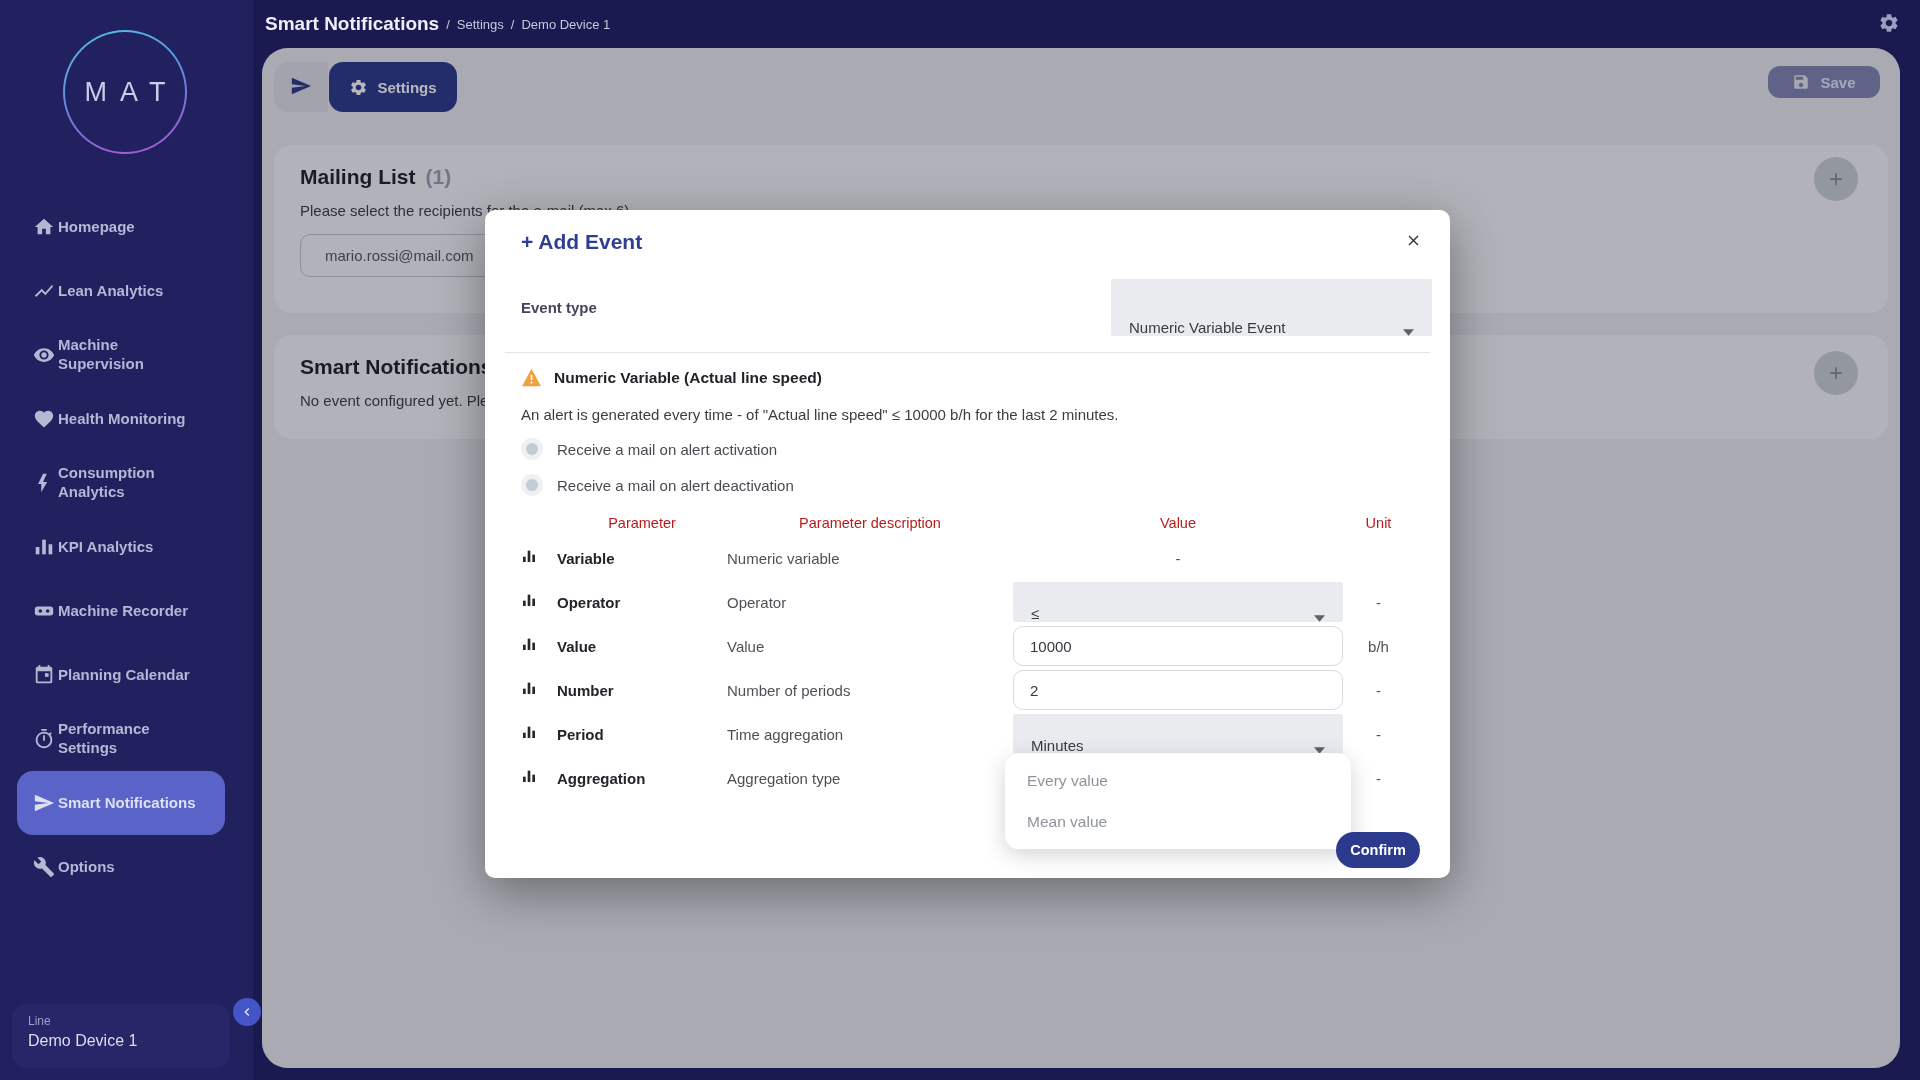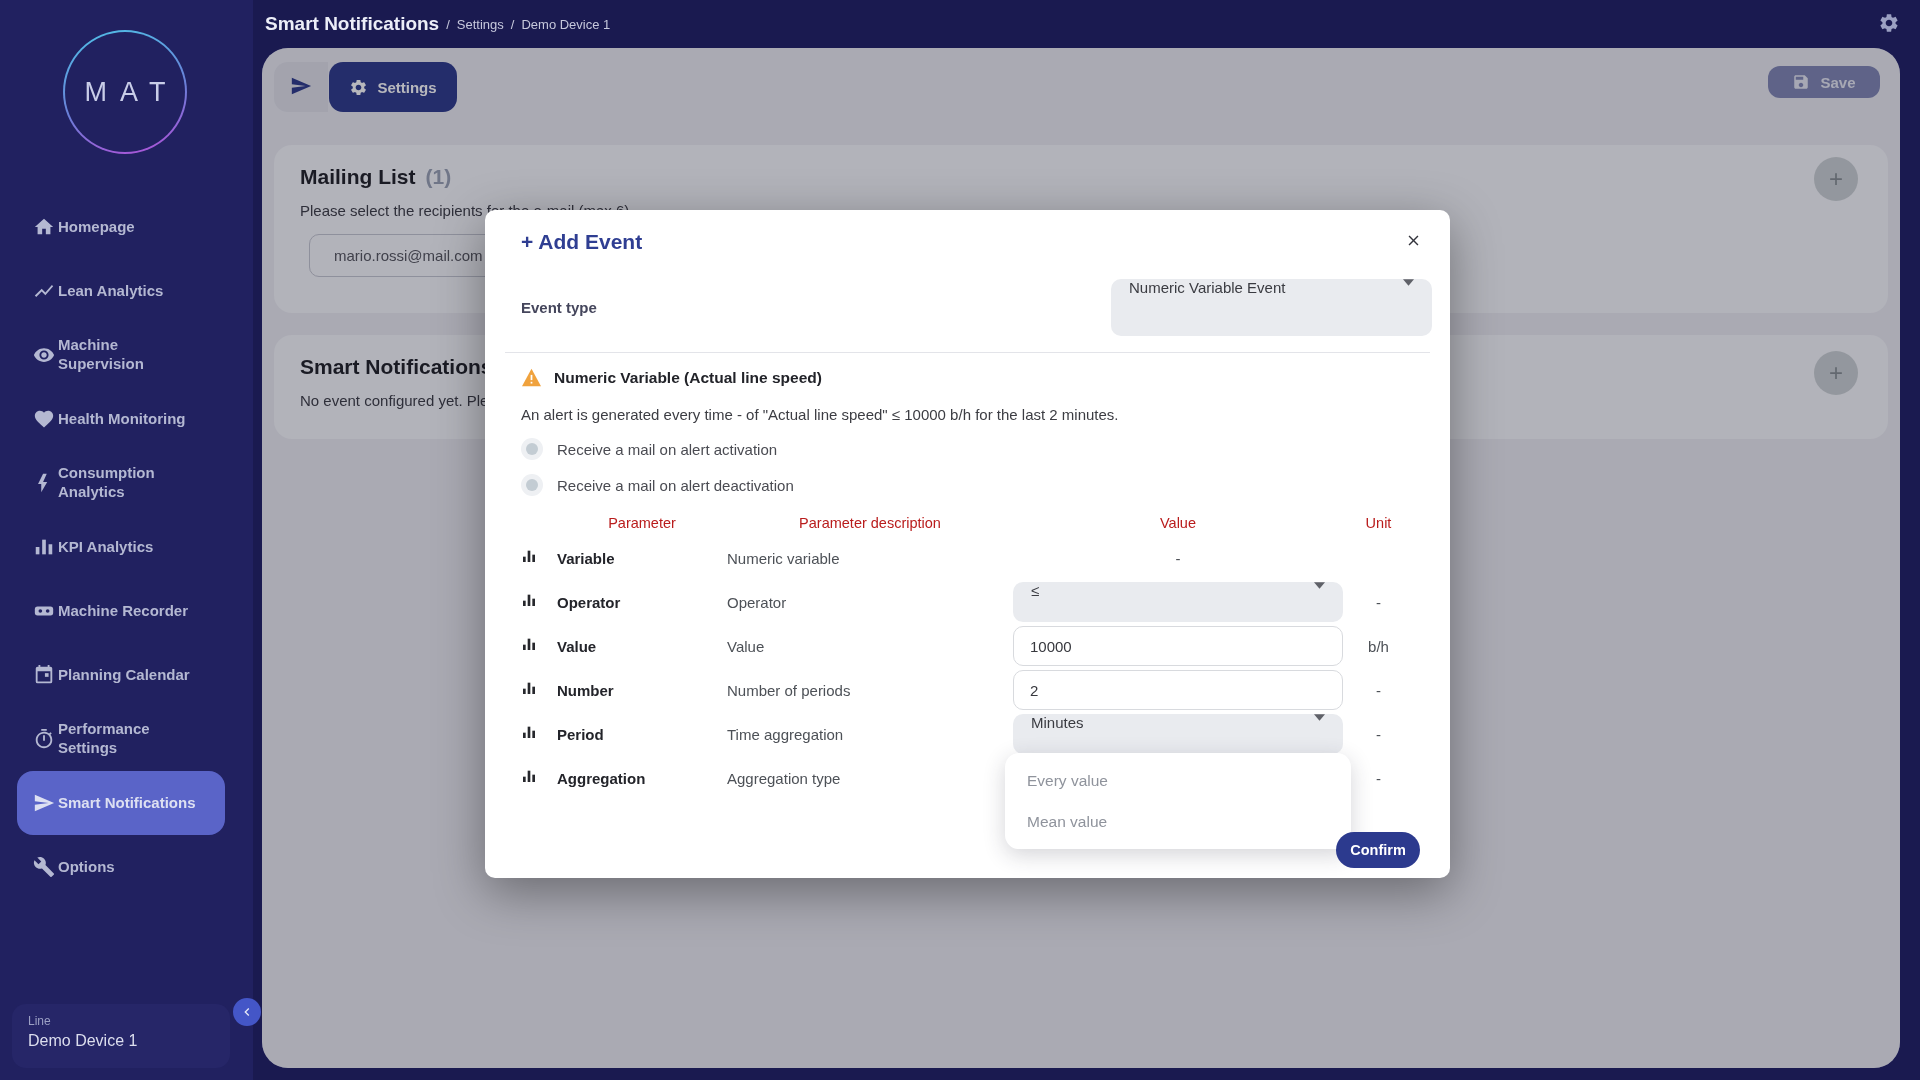--- a/index.html
+++ b/index.html
@@ -50,34 +50,34 @@
   .tab-settings svg{width:19px;height:19px;fill:#fff;}
   .save-btn{position:absolute;right:20px;top:18px;width:112px;height:32px;background:#8187b5;border:none;border-radius:12px;
     color:#e8eaf4;font-size:15px;font-weight:700;display:flex;align-items:center;justify-content:center;gap:10px;cursor:pointer;}
   .save-btn svg{width:18px;height:18px;fill:#e8eaf4;}
   .panel-card{position:absolute;left:12px;width:1614px;background:#f8f9fc;border-radius:18px;padding:20px 26px;}
   .panel-card.mailing{top:97px;height:168px;}
   .panel-card.notifs{top:287px;height:104px;}
   .panel-title{font-size:21px;font-weight:700;color:#1f2026;display:flex;gap:10px;align-items:baseline;}
   .panel-count{color:#9aa3b5;}
   .panel-sub{font-size:15px;color:#3c3d45;margin-top:13px;}
-  .chip{display:inline-block;margin-top:15px;padding:12px 24px;border:1px solid #c5c7d1;border-radius:10px;font-size:15px;color:#55565e;background:transparent;margin-left:9px;}
+  .chip{display:inline-block;margin-top:15px;padding:12px 24px;border:1px solid #c5c7d1;border-radius:10px;font-size:15px;color:#55565e;background:transparent;}
   .plus-btn{position:absolute;right:30px;width:44px;height:44px;border-radius:50%;background:#ccd2d4;border:none;
     color:#878f93;font-size:24px;line-height:1;cursor:pointer;}
   .panel-card.mailing .plus-btn{top:12px;}
   .panel-card.notifs .plus-btn{top:16px;}
 
   
   .modal{position:absolute;left:485px;top:210px;width:965px;height:668px;background:#fff;border-radius:10px;z-index:50;
     box-shadow:0 14px 50px rgba(0,0,0,.38);}
   .modal-title{position:absolute;left:36px;top:20px;font-size:21px;font-weight:600;color:var(--modal_title);}
   .modal-close{position:absolute;right:28px;top:22px;background:none;border:none;cursor:pointer;}
   .modal-close svg{width:17px;height:17px;fill:#33343c;}
   .event-label{position:absolute;left:36px;top:69px;height:57px;display:flex;align-items:center;font-size:15px;font-weight:700;color:#45465c;}
-  .select{background:#e9ebef;border-radius:10px;display:flex;align-items:flex-start;padding:0 18px 0 18px;cursor:pointer;}
+  .select{background:#e9ebef;border-radius:2px;display:flex;align-items:flex-end;padding:0 18px 0 18px;cursor:pointer;}
   .select .sel-text{font-size:15px;color:#3a3b41;flex:1;}
   .select svg{width:11px;height:7px;fill:#5f6168;}
   .event-select{position:absolute;left:626px;top:69px;width:321px;height:57px;}
   .divider{position:absolute;left:20px;right:20px;top:142px;height:1px;background:#e3e4e9;}
   .warn-row{position:absolute;left:36px;top:158px;display:flex;align-items:center;gap:12px;}
   .warn-row svg{width:21px;height:19px;}
   .warn-title{font-size:15.5px;font-weight:700;color:#222329;}
   .alert-desc{position:absolute;left:36px;top:196px;font-size:15px;color:#3c3d43;}
   .radio-row{position:absolute;left:36px;display:flex;align-items:center;gap:14px;cursor:pointer;}
   .radio-row.r0{top:228px;} .radio-row.r1{top:264px;}

